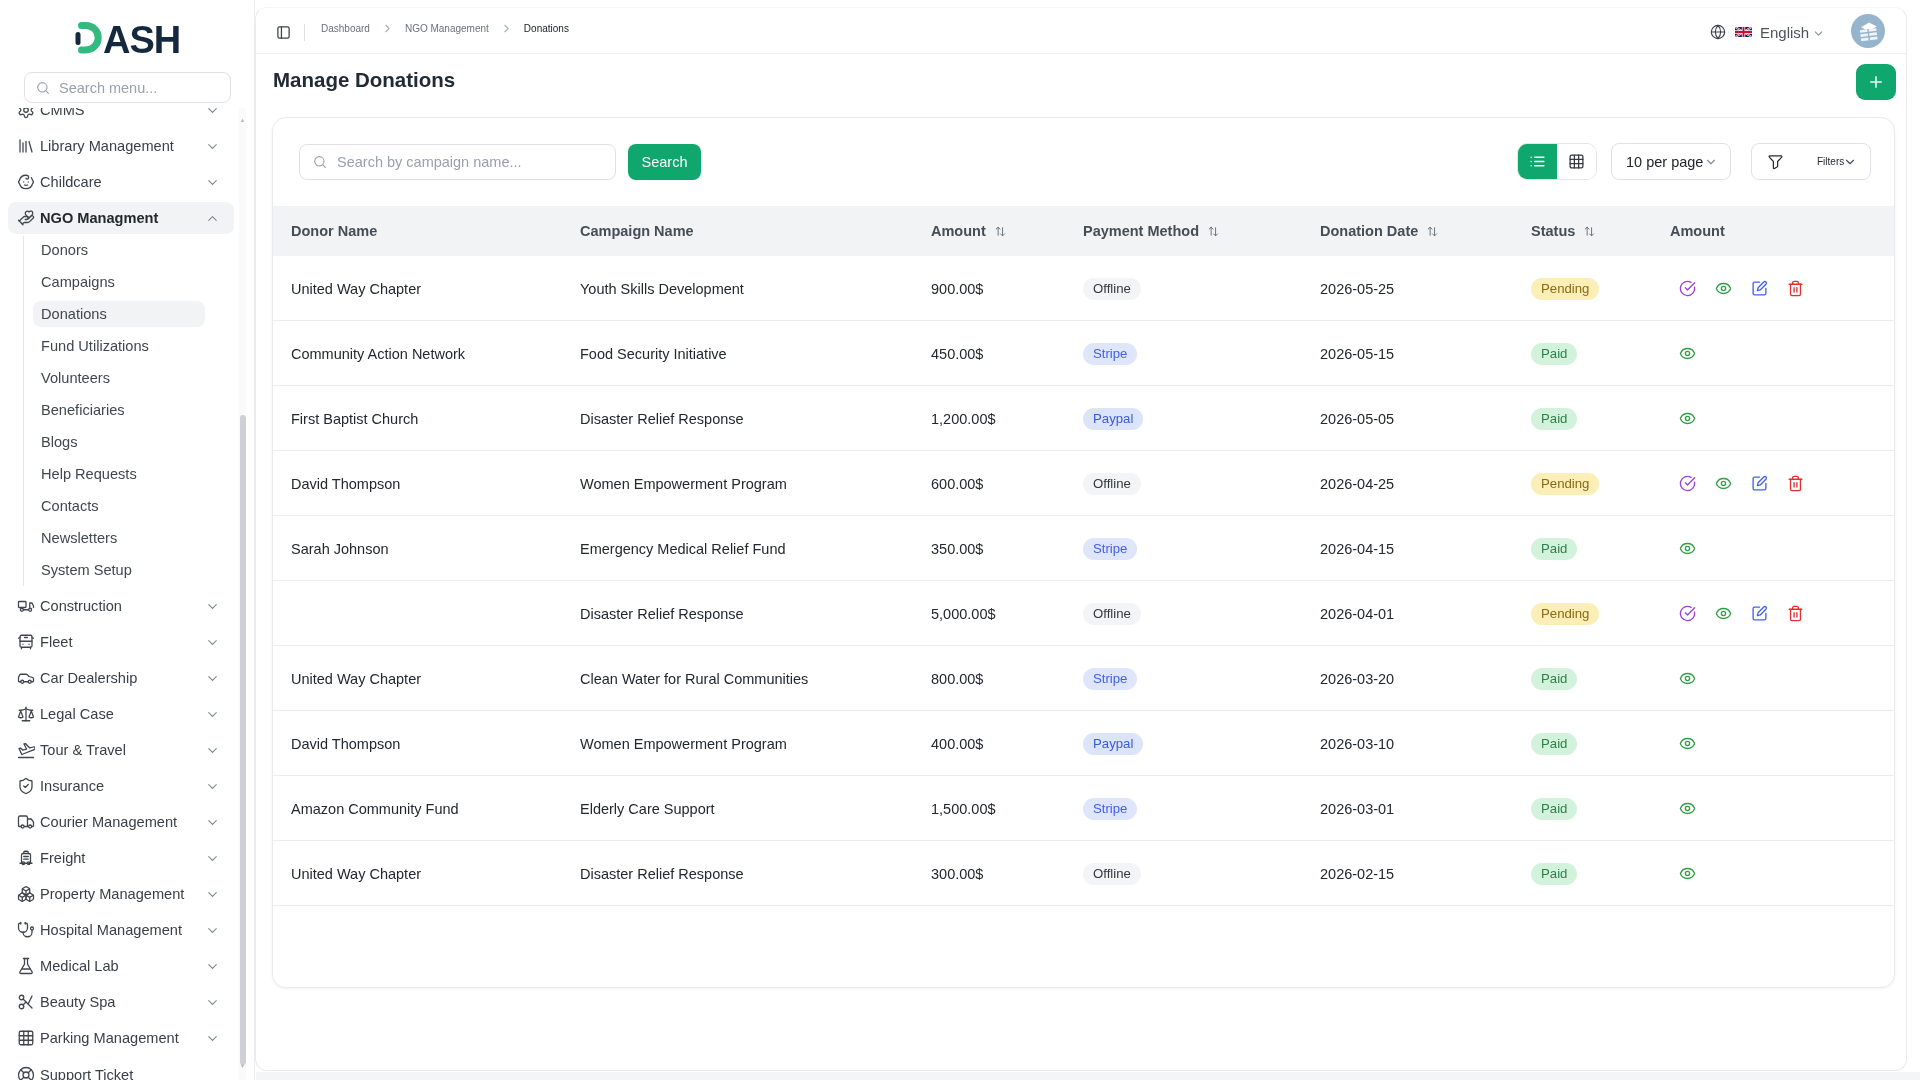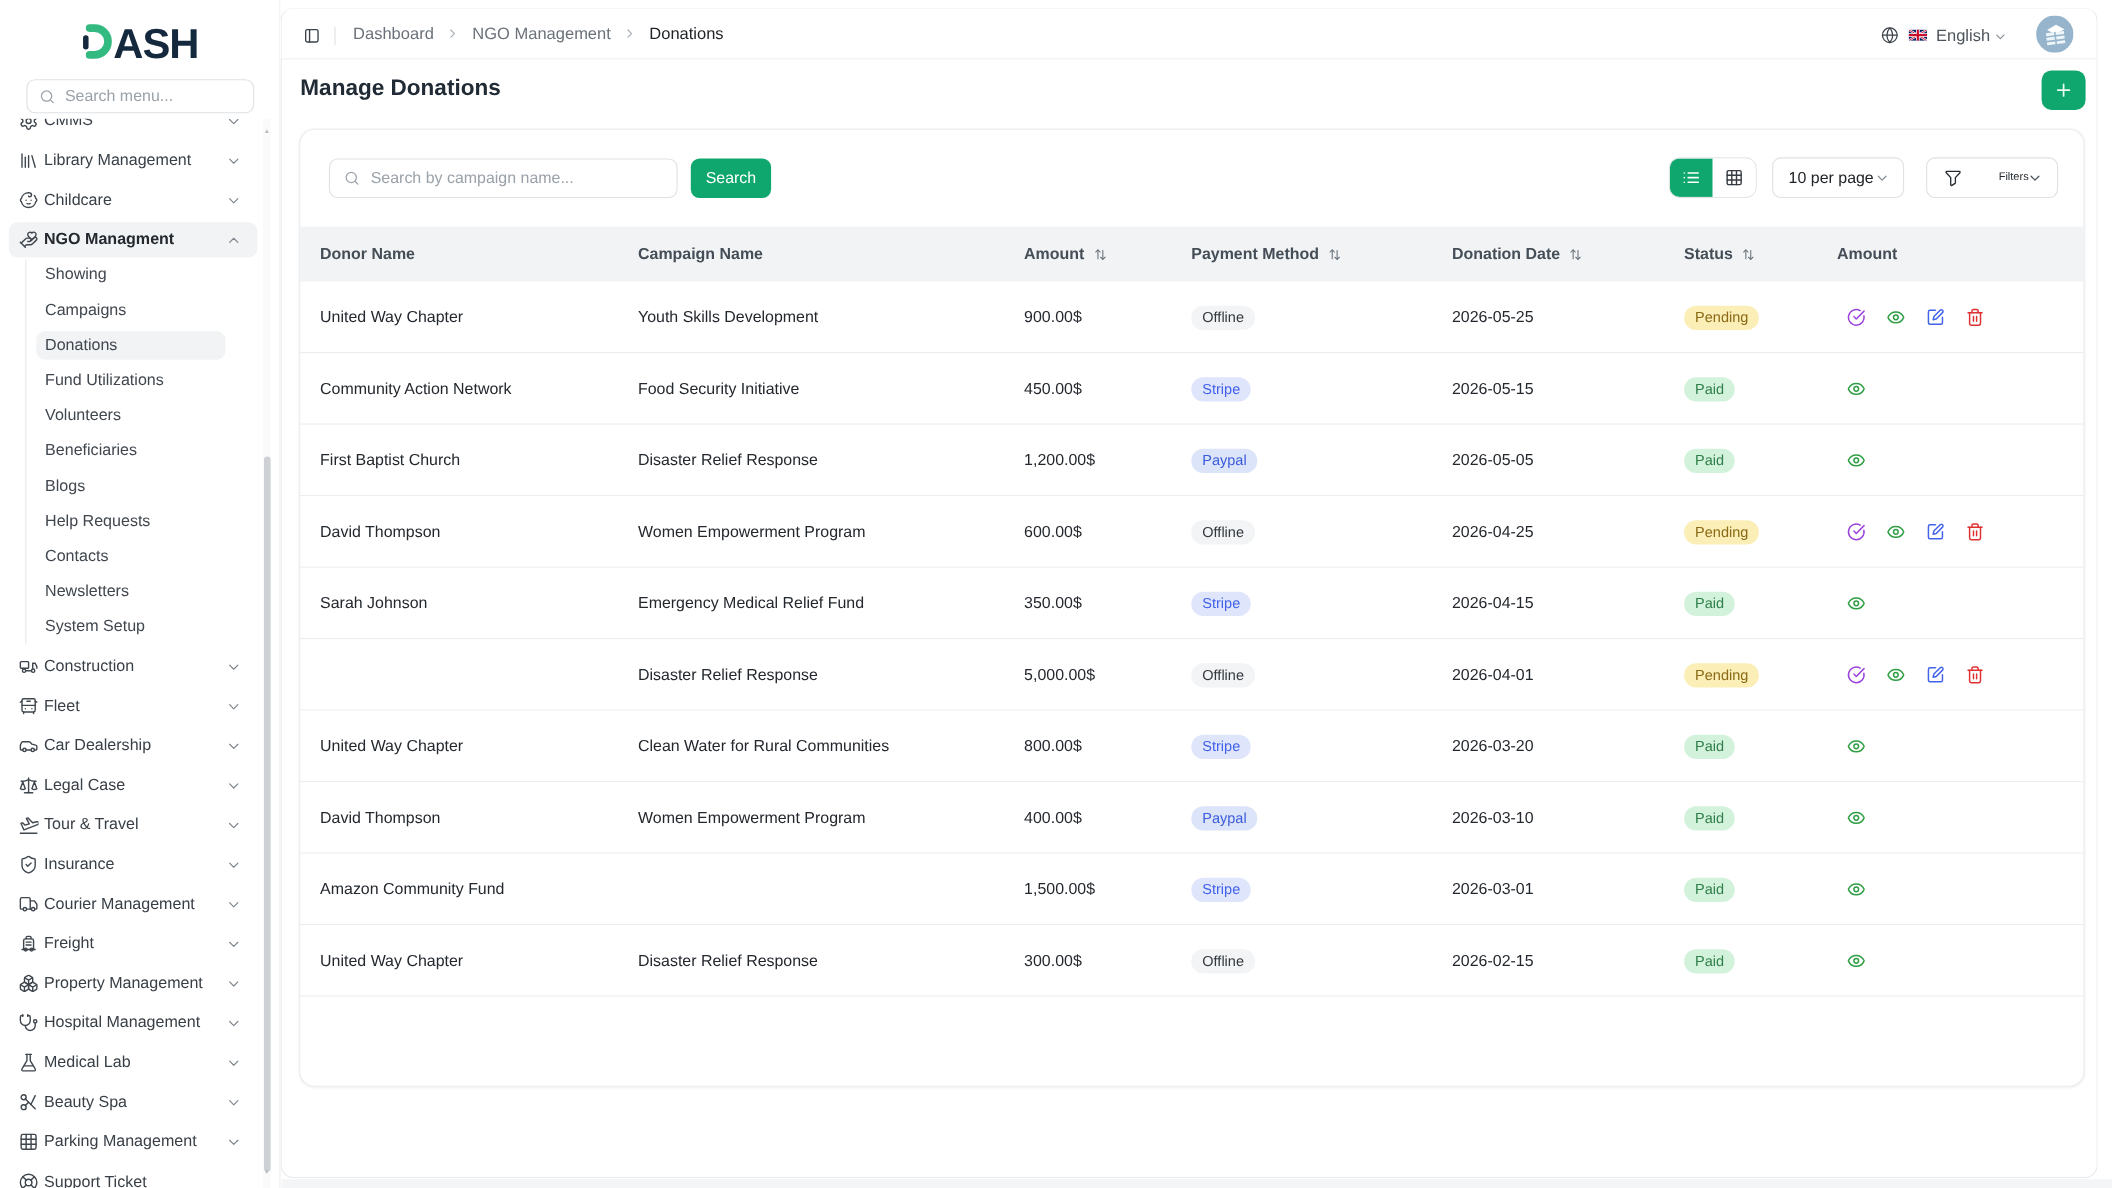--- a/index.html
+++ b/index.html
@@ -29,21 +29,21 @@
     padding:0 0 0 8px; width:172px; }
   #subline { position:absolute; left:23px; top:128px; width:1px; height:350px; background:#e3e6e9; }
   
   #sb-track { position:absolute; left:239px; top:108px; width:7px; height:972px; background:#fafafa; }
   #sb-thumb { position:absolute; left:240px; top:415px; width:6px; height:650px; background:#cdd0d4; border-radius:3px; }
   .sb-arrow { position:absolute; left:239px; width:7px; height:8px; color:#b6bcc2; font-size:6px; line-height:8px; text-align:center; }
 
   
   #topbar { position:absolute; left:255px; top:0; width:1651px; height:54px;
     background:#fff; border-bottom:1px solid #edeff1; }
-  .crumb { font-size:15px; color:#6a7179; }
+  .crumb { font-size:10px; color:#6a7179; }
   .crumb.last { color:#212529; }
 
   
   #h1 { position:absolute; left:273px; top:68px; font-size:20.5px; font-weight:bold; color:#212b36; }
   #addbtn { position:absolute; left:1856px; top:64px; width:40px; height:36px; background:#0fa76d;
     border-radius:9px; display:flex; align-items:center; justify-content:center; }
 
   
   #card { position:absolute; left:272px; top:117px; width:1623px; height:871px;
     background:#fff; border:1px solid #e9ecef; border-radius:14px;
@@ -172,21 +172,21 @@
             <path d="M19.5 8.5c.7-.7 1.5-1.6 1.5-2.7A2.73 2.73 0 0 0 16 4a2.78 2.78 0 0 0-5 1.8c0 1.2.8 2 1.5 2.8L16 12Z"></path>
           </svg>
         </span>
         <span class="lbl">NGO Managment</span>
         <span class="chev">
           <svg width="15" height="15" viewBox="0 0 24 24" fill="none" stroke="currentColor" stroke-width="1.7" stroke-linecap="round" stroke-linejoin="round">
             <path d="m18 15-6-6-6 6"></path>
           </svg>
         </span>
       </div>
-<div class="sub" style="top:129px">Showing</div>
+<div class="sub" style="top:129px">Donors</div>
 <div class="sub" style="top:161px">Campaigns</div>
 <div class="sub active" style="top:193px">Donations</div>
 <div class="sub" style="top:225px">Fund Utilizations</div>
 <div class="sub" style="top:257px">Volunteers</div>
 <div class="sub" style="top:289px">Beneficiaries</div>
 <div class="sub" style="top:321px">Blogs</div>
 <div class="sub" style="top:353px">Help Requests</div>
 <div class="sub" style="top:385px">Contacts</div>
 <div class="sub" style="top:417px">Newsletters</div>
 <div class="sub" style="top:449px">System Setup</div>
@@ -782,20 +782,21 @@
         <span style="color:#2f9e44">
           <svg width="17" height="17" viewBox="0 0 24 24" fill="none" stroke="currentColor" stroke-width="1.9" stroke-linecap="round" stroke-linejoin="round">
             <path d="M2.06 12.35a1 1 0 0 1 0-.7 10.75 10.75 0 0 1 19.88 0 1 1 0 0 1 0 .7 10.75 10.75 0 0 1-19.88 0"></path>
             <circle cx="12" cy="12" r="3"></circle>
           </svg>
         </span>
       </div>
 </div>
 <div class="trow" style="top:658px">
 <div class="cell" style="left:18px">Amazon Community Fund</div>
+<div class="cell" style="left:307px">Elderly Care Support</div>
 <div class="cell" style="left:658px">1,500.00$</div>
 <div class="cell" style="left:810px">
         <span class="badge b-stripe">Stripe</span>
       </div>
 <div class="cell" style="left:1047px">2026-03-01</div>
 <div class="cell" style="left:1258px">
         <span class="badge b-paid">Paid</span>
       </div>
 <div class="cell act" style="left:1406px">
         <span style="color:#2f9e44">

